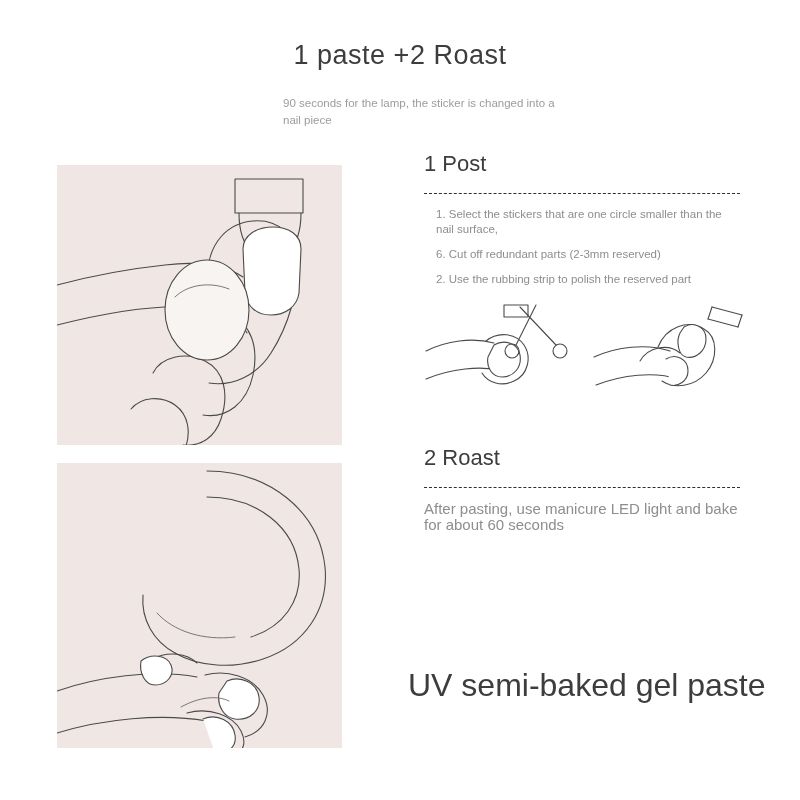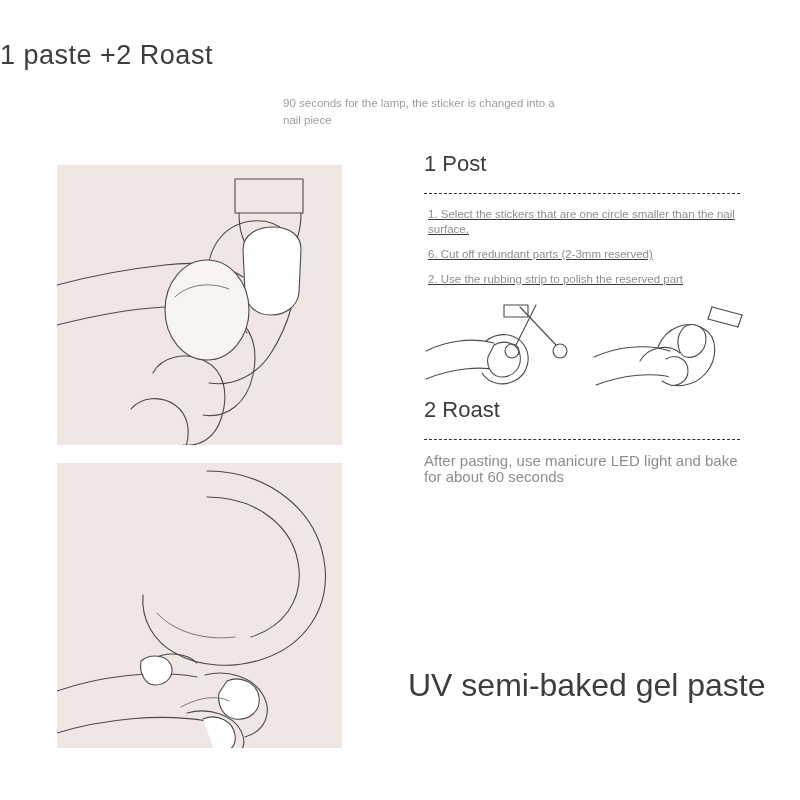--- a/index.html
+++ b/index.html
@@ -21,21 +21,21 @@
     width: 800px;
     height: 800px;
   }
 
   
   .main-title {
     position: absolute;
     top: 40px;
     left: 0;
     width: 800px;
-    text-align: left;
+    text-align: center;
     font-size: 27px;
     color: #3d3d3d;
     letter-spacing: 0.5px;
     font-weight: 400;
   }
 
   .subtitle {
     position: absolute;
     top: 95px;
     left: 283px;
@@ -81,24 +81,23 @@
     margin: 0 0 4px 12px;
   }
 
   .dashed-rule {
     height: 1px;
     margin: 16px 12px 12px 12px;
     border-top: 1.5px dashed #2f2f2f;
   }
 
   .step-list {
-    margin: 4px;
+    margin: 12px;
     padding: 0 0 0 12px;
     list-style: none;
-    text-decoration: underline;
   }
   .step-list li {
     font-size: 11.5px;
     line-height: 15px;
     color: #8e8e8e;
     margin-bottom: 10px;
   }
 
   .illus-row {
     display: flex;
@@ -121,21 +120,21 @@
     position: absolute;
     left: 408px;
     top: 665px;
     width: 370px;
     font-size: 32px;
     line-height: 41px;
     color: #3d3d3d;
     font-weight: 400;
   }
 
-  #section-roast-wrap { }
+  #section-roast-wrap { margin-top: 48px; }
 
   .stroke { fill: none; stroke: #4a4a4a; stroke-width: 1.1; stroke-linecap: round; stroke-linejoin: round; }
   .stroke-thin { fill: none; stroke: #6a6a6a; stroke-width: 0.9; stroke-linecap: round; stroke-linejoin: round; }
   .nail-fill { fill: #ffffff; }
   .sticker-fill { fill: #f7f4f2; }
 </style>
 </head>
 <body>
 
 <div class="page">

